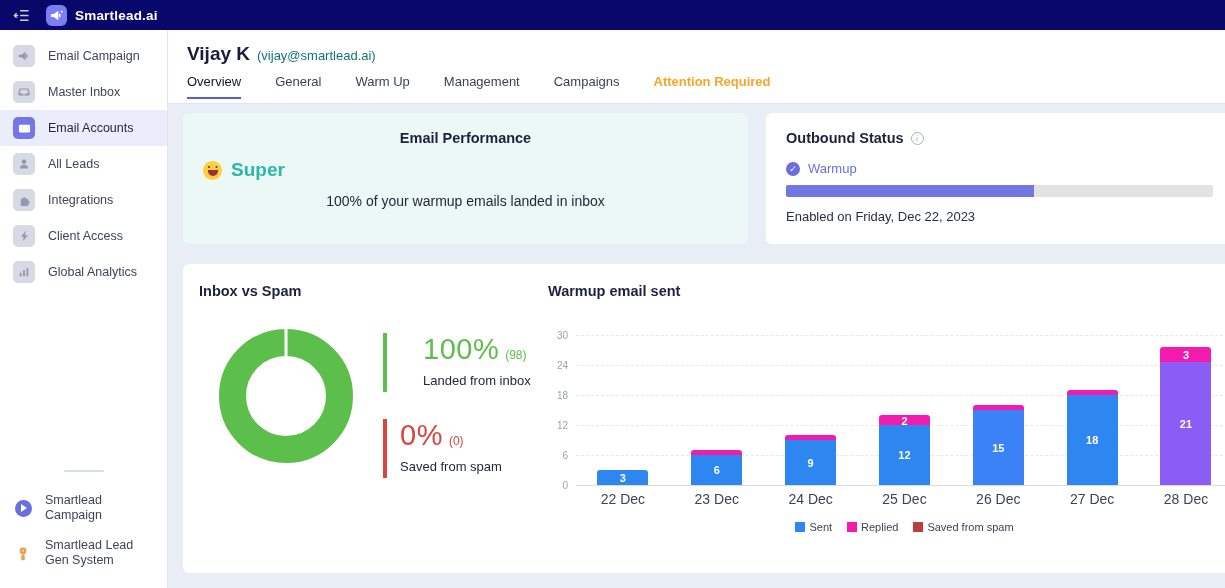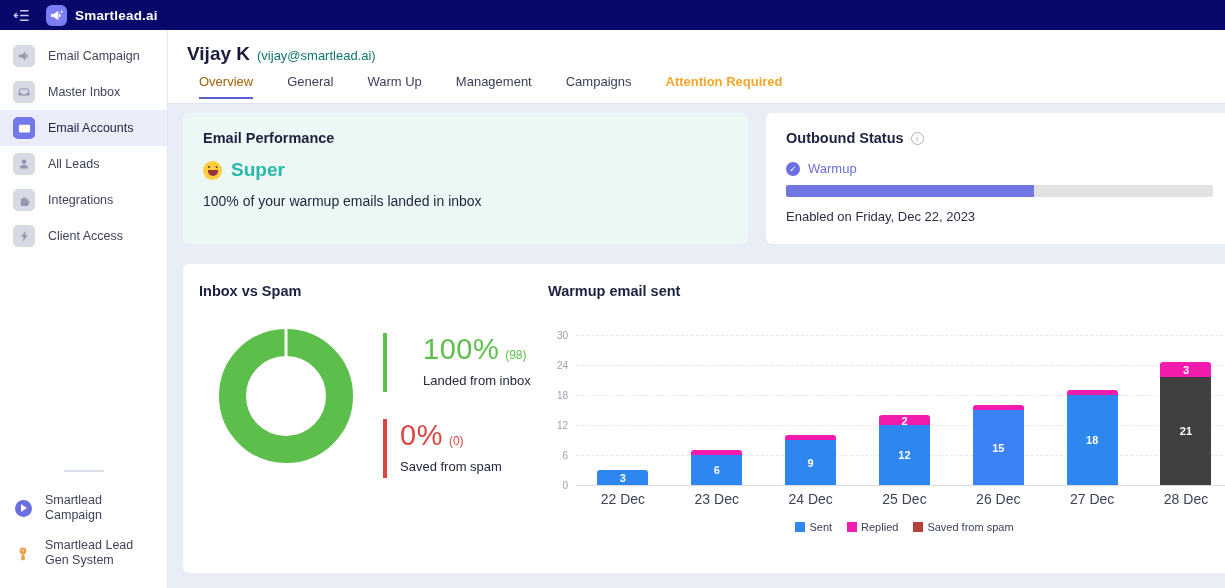--- a/index.html
+++ b/index.html
@@ -34,28 +34,28 @@
     border-left:6px solid #fff; border-top:4px solid transparent; border-bottom:4px solid transparent; }
 
   
   .main { position:absolute; left:168px; top:30px; right:0; bottom:0; }
   .page-header { background:#fff; height:74px; padding:13px 0 0 19px; border-bottom:1px solid #dde4f0; }
   .title-row { display:flex; align-items:baseline; gap:7px; }
   .acct-name { font-size:19px; font-weight:bold; color:#181c3a; }
   .acct-email { font-size:13px; color:#0f766e; }
   .tabs { display:flex; gap:34px; margin-top:9px; font-size:13px; color:#3a3f58; }
   .tab { padding-bottom:8px; cursor:pointer; border-bottom:2px solid transparent; }
-  .tab.active { color:#a16207; border-bottom-color:#5a5fd7;margin-left:12px; }
+  .tab.active { color:#0f172a; border-bottom-color:#5a5fd7; }
   .tab.warning { color:#f5a62b; font-weight:bold; }
 
   .content { padding:9px 0 0 15px; }
   .row1 { display:flex; gap:18px; margin-bottom:20px; }
   .card { background:#fff; border-radius:6px; }
   .card-title { font-size:14.5px; font-weight:bold; color:#1d2140; }
-  .perf-card { width:565px; height:131px; background:#ecf8f5; padding:17px 20px; }
+  .perf-card { width:565px; height:131px; background:#ecf8f5; padding:17px 20px;text-align:center; }
   .super-row { display:flex; align-items:center; gap:9px; margin-top:13px; }
   .super-text { font-size:19px; font-weight:bold; color:#2ab8a8; }
   .perf-desc { font-size:14px; color:#23283f; margin-top:12px; }
   .smiley { width:19px; height:19px; border-radius:50%; background:#ffce3f; position:relative; }
   .smiley::before { content:""; position:absolute; top:5px; left:4.5px; width:2.5px; height:2.5px;
     border-radius:50%; background:#5a3413; box-shadow:7.5px 0 0 #5a3413; }
   .smiley::after { content:""; position:absolute; top:9.5px; left:4.5px; width:10px; height:6px;
     background:#97303f; border-radius:0 0 9px 9px; }
 
   .outbound-card { flex:1; height:131px; margin-right:-8px; padding:17px 20px; }
@@ -172,20 +172,30 @@
           <span>Integrations</span>
         </div>
         <div class="side-item">
           <span class="icon-badge">
             <svg width="11" height="12" viewBox="0 0 12 14" fill="currentColor">
               <path d="M7.4 1 2 8h3L4.2 13 10 6H6.6z"></path>
             </svg>
           </span>
           <span>Client Access</span>
         </div>
+        <div class="side-item">
+          <span class="icon-badge">
+            <svg width="12" height="12" viewBox="0 0 14 14" fill="currentColor">
+              <rect x="2" y="8" width="2.2" height="4"></rect>
+              <rect x="5.9" y="5" width="2.2" height="7"></rect>
+              <rect x="9.8" y="2.5" width="2.2" height="9.5"></rect>
+            </svg>
+          </span>
+          <span>Global Analytics</span>
+        </div>
       </nav>
     <div class="side-footer">
       <div class="side-divider"></div>
       <div id="side-footer-items">
           <div class="side-foot-item">
             <span class="foot-icon">
               <span class="play-circle"></span>
             </span>
             <span>Smartlead Campaign</span>
           </div>
@@ -318,21 +328,21 @@
                   <div class="seg" style="background: #3b82f6; height: 75px;">15</div>
                   <span class="xlabel">26 Dec</span>
                 </div>
                 <div class="bar-col">
                   <div class="seg top-round" style="background: rgb(242, 27, 173); height: 5px;"></div>
                   <div class="seg" style="background: rgb(46, 135, 241); height: 90px;">18</div>
                   <span class="xlabel">27 Dec</span>
                 </div>
                 <div class="bar-col">
                   <div class="seg top-round" style="background: rgb(242, 27, 173); height: 15px;">3</div>
-                  <div class="seg" style="background: #404040; height: 108px;">21</div>
+                  <div class="seg" style="background: #8b5cf6; height: 123px;">21</div>
                   <span class="xlabel">28 Dec</span>
                 </div>
               </div>
             </div>
           <div class="legend" id="chart-legend">
               <span class="legend-item">
                 <span class="legend-swatch" style="background: rgb(46, 135, 241);"></span>
                 <span>Sent</span>
               </span>
               <span class="legend-item">

